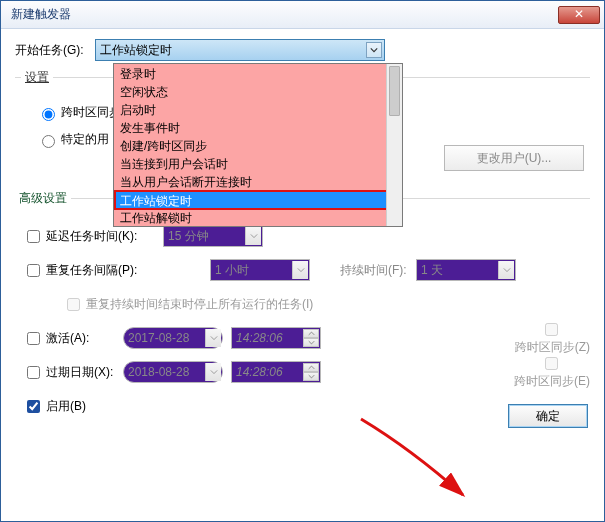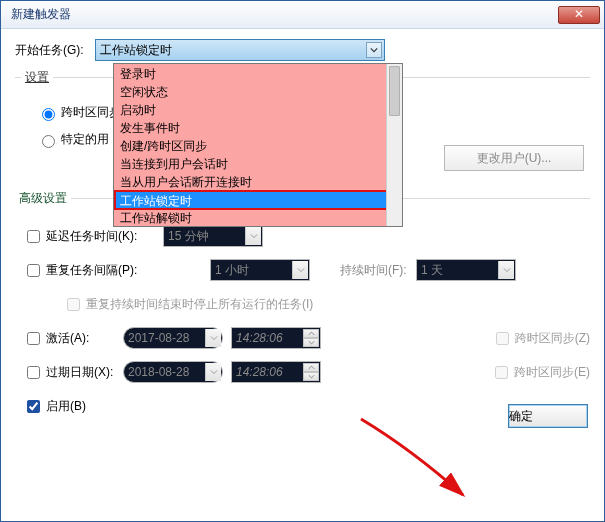--- a/index.html
+++ b/index.html
@@ -24,32 +24,32 @@
   fieldset.settings > legend { padding: 0 4px; color:#333;text-decoration:underline;}
   .radio-row { display:flex; align-items:center; margin: 6px 0 10px 16px; }
   .radio-row input[type=radio]{ margin-right:6px; }
   .change-user-btn { position:absolute; right:20px; top:116px; width:140px; height:26px; border:1px solid #b8b8b8; background:linear-gradient(#fdfdfd,#ececec); color:#888; text-align:center; line-height:24px; }
   .adv-group { border-top: 1px solid #d9d9d9; margin-top: 36px; padding-top: 4px;}
   .adv-title { background:#fff; display:inline-block; position:relative; top:-13px; padding:0 4px; color:#14532d;}
   .adv-row { display:flex; align-items:center; margin: 4px 0 10px 8px; height:24px;}
   .adv-row .chk { display:flex; align-items:center; width: 140px;}
   .adv-row .chk.wide { width: 280px;}
   .adv-row input[type=checkbox]{ margin-right:6px; width:13px; height:13px;}
-  .selectbox { height:22px; border:1px solid #b8b8b8; background:#0f172a; display:flex; align-items:center; padding:0 4px; position:relative; color:#888; min-width:80px;}
+  .selectbox { height:22px; border:1px solid #b8b8b8; background:#4c1d95; display:flex; align-items:center; padding:0 4px; position:relative; color:#888; min-width:80px;}
   .selectbox .sarrow{ position:absolute; right:1px; top:1px; bottom:1px; width:16px; background:linear-gradient(#f6f6f6,#e3e3e3); border-left:1px solid #c8c8c8; display:flex; align-items:center; justify-content:center;}
   .selectbox .sarrow svg{width:8px;height:8px;}
   .datebox{ width:100px;border-radius:11px;}
   .timebox{ width:90px;font-style:italic;}
   .spin { position:absolute; right:1px; top:1px; bottom:1px; width:16px; display:flex; flex-direction:column;}
   .spin div{ flex:1; background:linear-gradient(#f4f4f4,#e0e0e0); border:1px solid #c4c4c4; display:flex; align-items:center; justify-content:center;}
   .spin svg{width:7px;height:5px;}
   .disabled-text{ color:#9a9a9a; margin-left: 40px;}
-  .right-col { margin-left:auto; display:flex; align-items:center;}
+  .right-col { margin-left:auto; display:flex; align-items:center;flex-direction:column;}
   .footer { position:absolute; right:16px; bottom:12px; display:flex; gap:10px;}
-  .btn { width:80px; height:24px; border:1px solid #8a8a8a; background:linear-gradient(#fdfdfd,#e7e7e7); text-align:left; line-height:22px; cursor:pointer;}
+  .btn { width:80px; height:24px; border:1px solid #8a8a8a; background:linear-gradient(#fdfdfd,#e7e7e7); text-align:center; line-height:22px; cursor:pointer;}
   .btn.default{ border:1px solid #3c7fb1; box-shadow: 0 0 0 1px #a7d3f3 inset;}
   .arrow-annot { position:absolute; pointer-events:none; z-index:5;}
   .chk-dur { display:flex; align-items:center; margin-left:30px; color:#888;}
   input[type=checkbox]:checked.blue{ accent-color:#1e4fa0;}
 </style>
 </head>
 <body>
 
 <div class="window">
 

